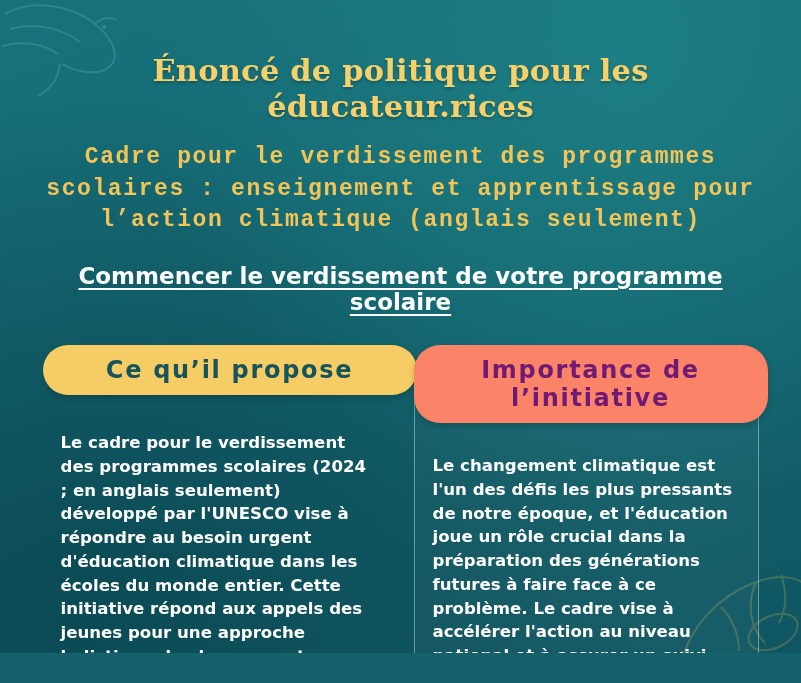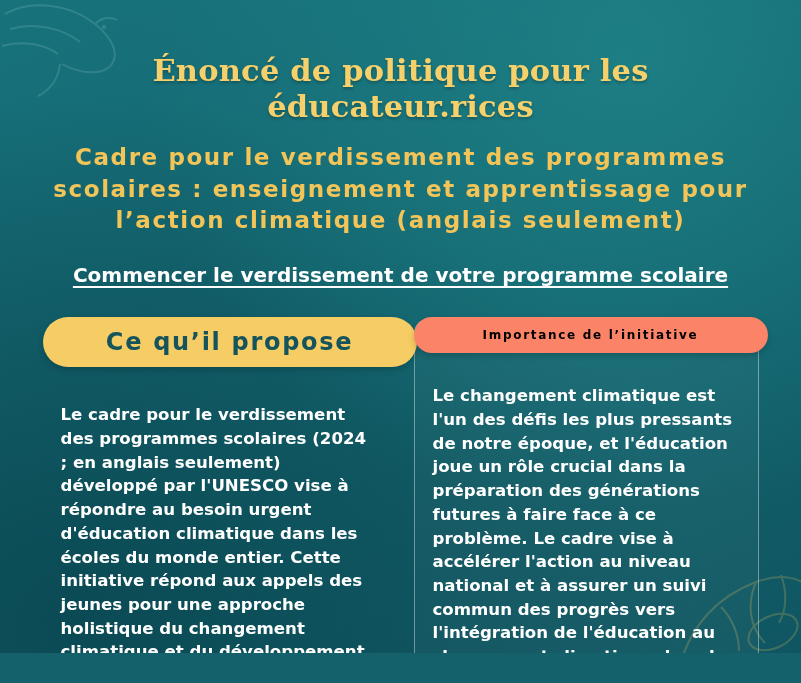--- a/index.html
+++ b/index.html
@@ -66,29 +66,30 @@
 
   .subtitle {
     margin: 18px auto 0 auto;
     max-width: 720px;
     text-align: center;
     color: #f3c558;
     font-weight: bold;
     font-size: 23px;
     line-height: 1.38;
     letter-spacing: 1.6px;
+    font-family: Liberation Mono, monospace;
   }
 
   .link-line {
     margin-top: 26px;
     text-align: center;
   }
   .link-line a {
     color: #ffffff;
-    font-size: 20px;
+    font-size: 23px;
     font-weight: 600;
     text-decoration: underline;
     text-underline-offset: 4px;
   }
 
   .columns {
     margin-top: 30px;
     display: flex;
     justify-content: center;
     gap: 26px;
@@ -130,23 +131,23 @@
     position: relative;
     z-index: 3;
   }
   .pill-yellow {
     background: #f6cd64;
     color: #15545c;
     width: 338px;
   }
   .pill-coral {
     background: #fb8367;
-    color: #000000;
+    color: #701a75;
     width: 318px;
-    font-size: 12px;
+    font-size: 24px;
   }
 
   .body-text {
     margin: 18px 2px 0 2px;
     color: #ffffff;
     font-size: 16.6px;
     line-height: 1.43;
     font-weight: 600;
   }
   .body-text-left { margin-top: 20px; }

